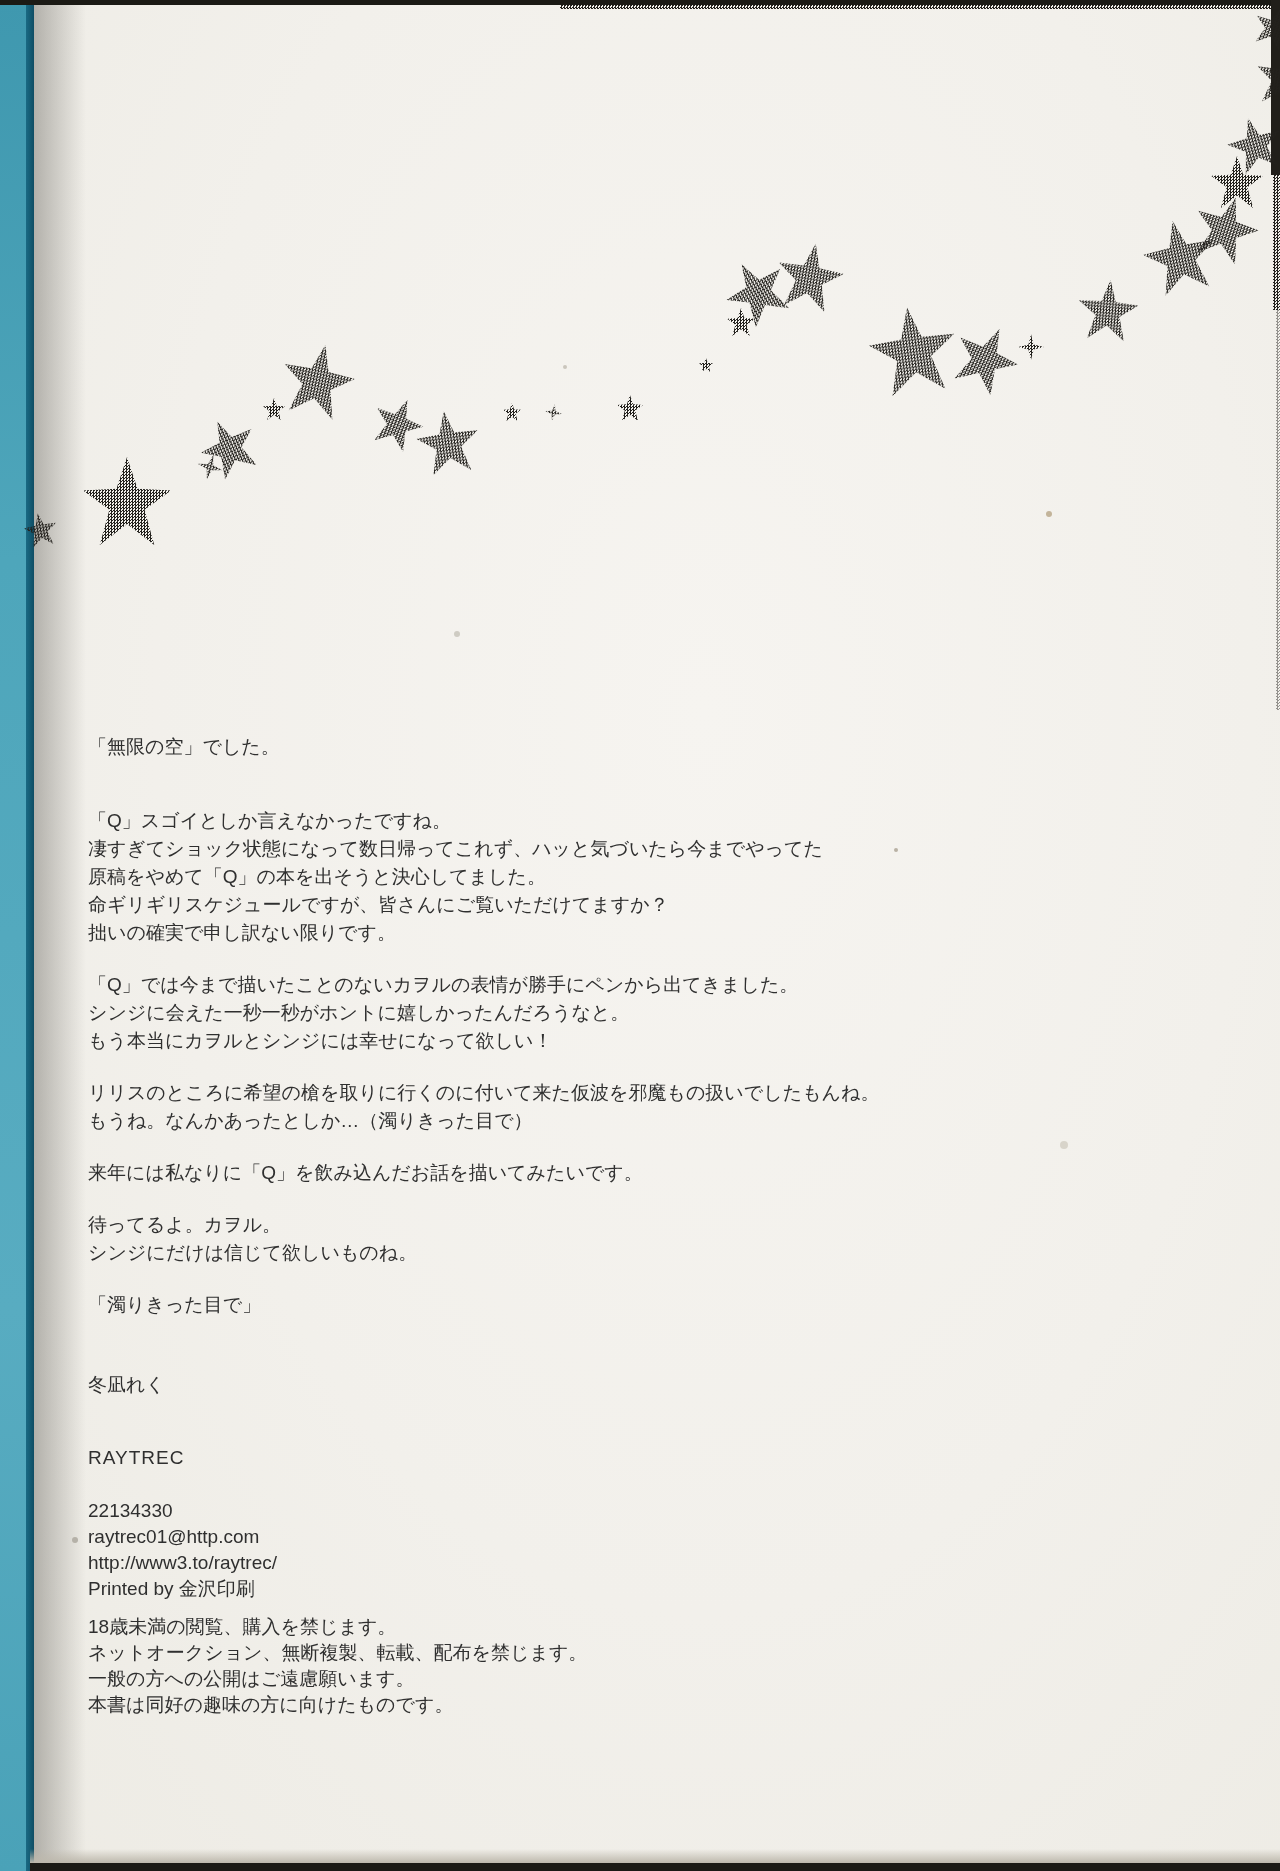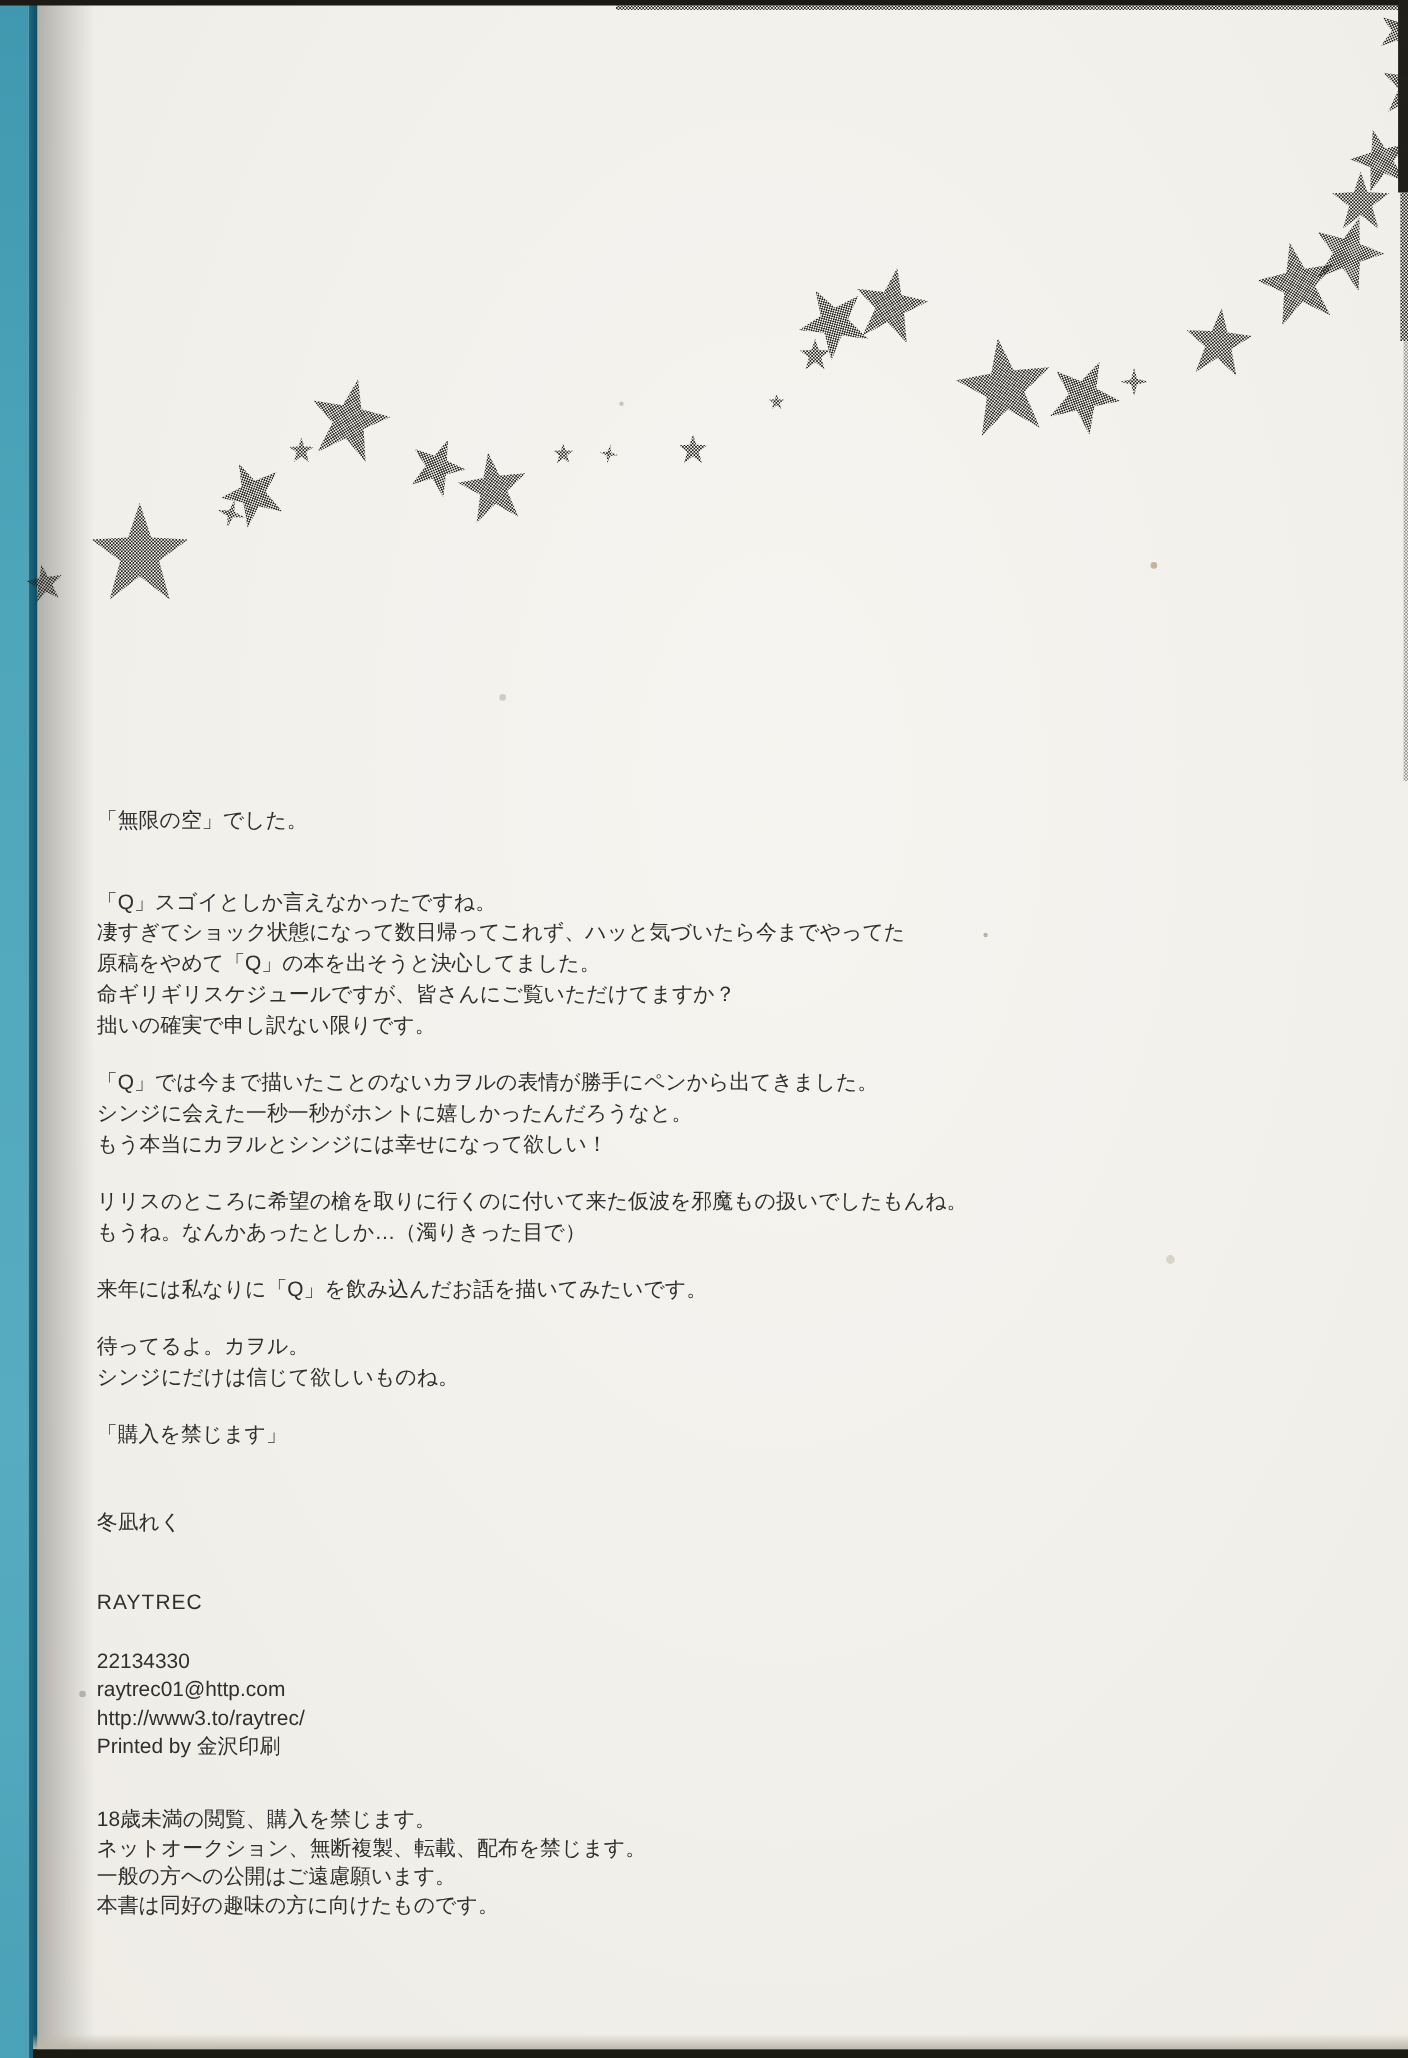--- a/index.html
+++ b/index.html
@@ -50,21 +50,21 @@
     position:absolute;left:88px;top:733px;right:36px;
     display:flex;flex-direction:column;align-items:flex-start;
     color:#2f2f2f;font-size:19px;line-height:28px;
   }
   .line{white-space:pre;}
   .title{margin-bottom:46px;}
   .para{margin-bottom:24px;}
   .author{margin-top:28px;}
   .circle{margin-top:45px;letter-spacing:1px;}
   .colophon{margin-top:26px;line-height:26px;}
-  .disclaimer{margin-top:40px;line-height:26px;}
+  .disclaimer{margin-top:12px;line-height:26px;}
 </style>
 </head>
 <body>
 
 <div class="scan">
 
   <div class="spine-teal"></div>
   <div class="spine-line"></div>
   <div class="spine-shadow"></div>
   <div class="edge-top"></div>
@@ -119,21 +119,21 @@
           <div class="line">もう本当にカヲルとシンジには幸せになって欲しい！</div>
         </div><div class="para">
           <div class="line">リリスのところに希望の槍を取りに行くのに付いて来た仮波を邪魔もの扱いでしたもんね。</div>
           <div class="line">もうね。なんかあったとしか…（濁りきった目で）</div>
         </div><div class="para">
           <div class="line">来年には私なりに「Q」を飲み込んだお話を描いてみたいです。</div>
         </div><div class="para">
           <div class="line">待ってるよ。カヲル。</div>
           <div class="line">シンジにだけは信じて欲しいものね。</div>
         </div><div class="para">
-          <div class="line">「購入を禁じます」</div>
+          <div class="line">「濁りきった目で」</div>
         </div></div>
 
     <div class="line author">冬凪れく</div>
 
     <div class="line circle">RAYTREC</div>
 
     <div class="colophon">
       <div class="line">22134330</div>
       <div class="line">raytrec01@http.com</div>
       <div class="line">http://www3.to/raytrec/</div>

